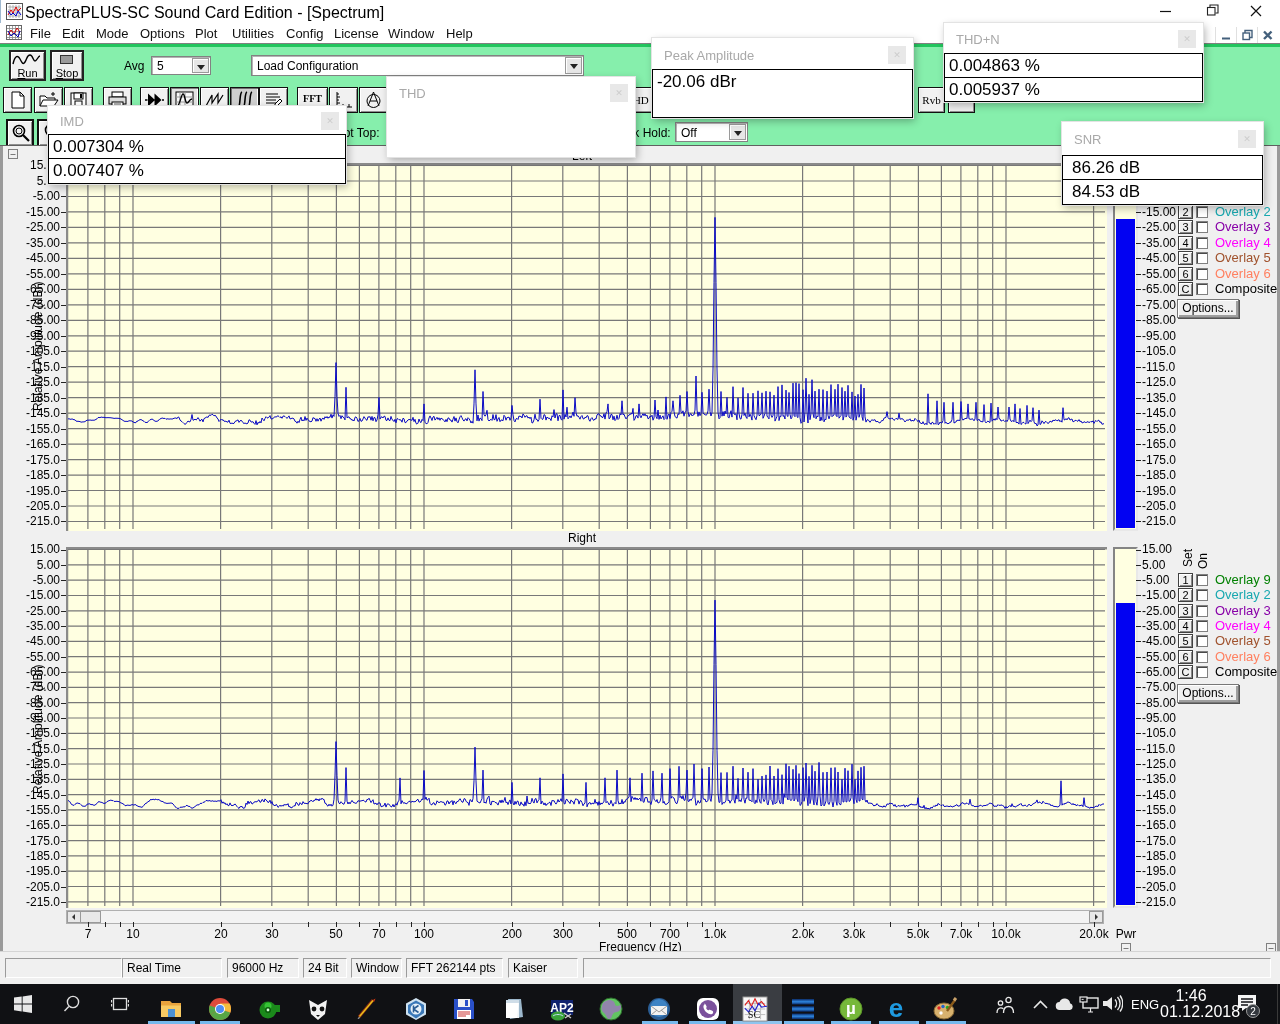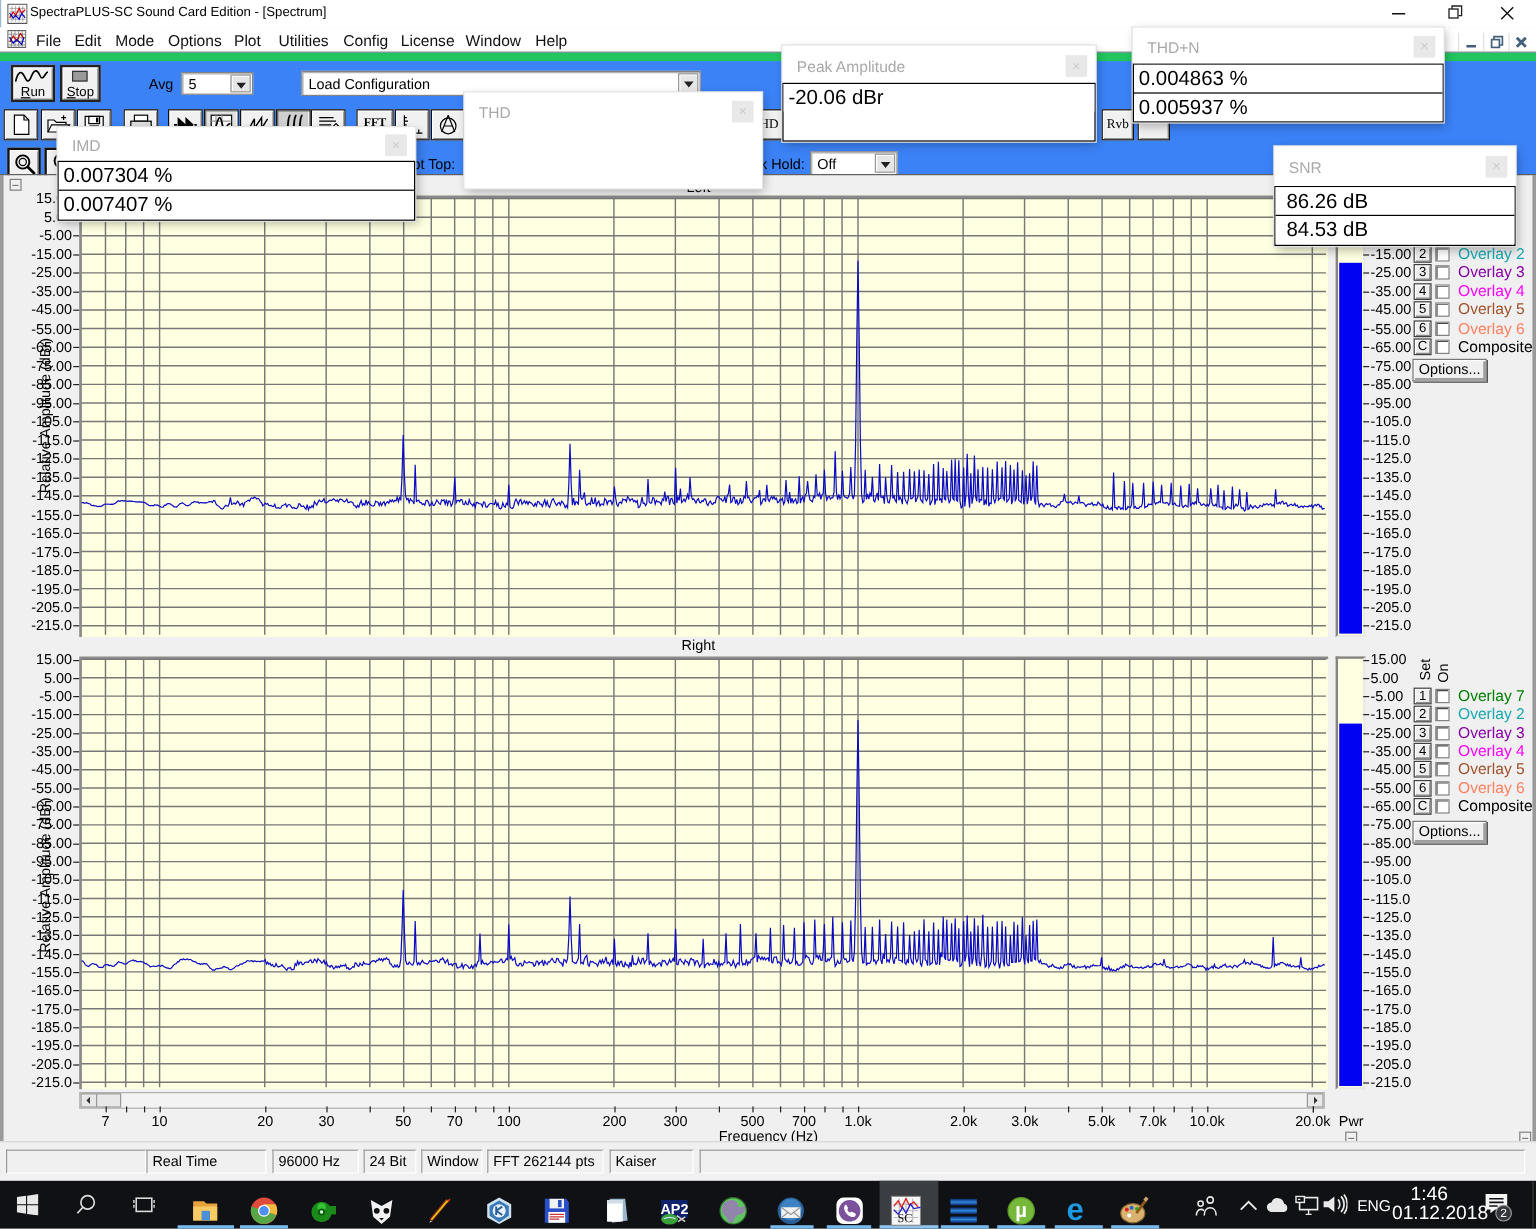--- a/index.html
+++ b/index.html
@@ -1,25 +1,25 @@
 <!DOCTYPE html>
 <html><head><meta charset="utf-8"><style>
 *{margin:0;padding:0;box-sizing:border-box}
 html,body{width:1280px;height:1024px;overflow:hidden}
 body{font-family:"Liberation Sans",sans-serif;background:#f0f0f0;position:relative}
 #root{position:absolute;left:0;top:0;width:1280px;height:1024px}
 .abs{position:absolute}
 
 #titlebar{position:absolute;left:0;top:0;width:1280px;height:23px;background:#fff;border-left:1px solid #9fb9d0}
-#title{position:absolute;left:24px;top:4px;font-size:11px;color:#000}
+#title{position:absolute;left:24px;top:4px;font-size:16px;color:#000}
 #menubar{position:absolute;left:0;top:23px;width:1280px;height:20px;background:#fff}
 .mi{position:absolute;top:3px;font-size:13px;color:#111}
 #menuline{position:absolute;left:0;top:43px;width:1280px;height:1px;background:#808080}
 
-#tb{position:absolute;left:0;top:44px;width:1280px;height:102px;background:#3b82f6;border-top:7px solid #22c55e}
+#tb{position:absolute;left:0;top:44px;width:1280px;height:102px;background:#86efac;border-top:3px solid #22c55e}
 .tbtn{position:absolute;background:#f1f1f1;border:1px solid #111;box-shadow:inset 1px 1px 0 #fff,inset -1px -1px 0 #909090}
 .tbtn svg{position:absolute;left:2px;top:2px}
 .combo{position:absolute;background:#fff;border:1px solid #828282;box-shadow:inset 1px 1px 0 #b4b4b4}
 .combo .tx{position:absolute;left:5px;top:2px;font-size:12px;color:#000;white-space:nowrap}
 .combo .ar{position:absolute;right:1px;top:1px;bottom:1px;width:17px;background:#e6e6e6;border:1px solid #9a9a9a;box-shadow:inset 1px 1px 0 #fff}
 .combo .ar:after{content:"";position:absolute;left:4px;top:6px;border:4px solid transparent;border-top:5px solid #222}
 .lab{position:absolute;font-size:12px;color:#000;white-space:nowrap}
 
 #client{position:absolute;left:0;top:146px;width:1280px;height:805px;background:#f0f0f0;border-left:3px solid #9a9a9a;border-right:3px solid #9a9a9a}
 .plotttl{position:absolute;font-size:12px;color:#000}
@@ -437,21 +437,21 @@
 <div class="rot seton" style="left:1181px;top:567px">Set</div>
     <div class="rot seton" style="left:1196px;top:569px">On</div>
     <div class="rtick" style="top:550px"></div>
     <div class="ryl" style="top:542px">15.00</div>
     <div class="rtick" style="top:565px"></div>
     <div class="ryl" style="top:558px">5.00</div>
     <div class="rtick" style="top:580px"></div>
     <div class="ryl" style="top:573px">-5.00</div>
     <div class="obtn" style="top:573px">1</div>
     <div class="ochk" style="top:574px"></div>
-    <div class="olbl" style="top:572px;color:#008000">Overlay 7</div>
+    <div class="olbl" style="top:572px;color:#008000">Overlay 9</div>
     <div class="rtick" style="top:595px"></div>
     <div class="ryl" style="top:588px">-15.00</div>
     <div class="obtn" style="top:588px">2</div>
     <div class="ochk" style="top:589px"></div>
     <div class="olbl" style="top:587px;color:#18a8b0">Overlay 2</div>
     <div class="rtick" style="top:611px"></div>
     <div class="ryl" style="top:604px">-25.00</div>
     <div class="obtn" style="top:604px">3</div>
     <div class="ochk" style="top:605px"></div>
     <div class="olbl" style="top:603px;color:#8800a8">Overlay 3</div>

